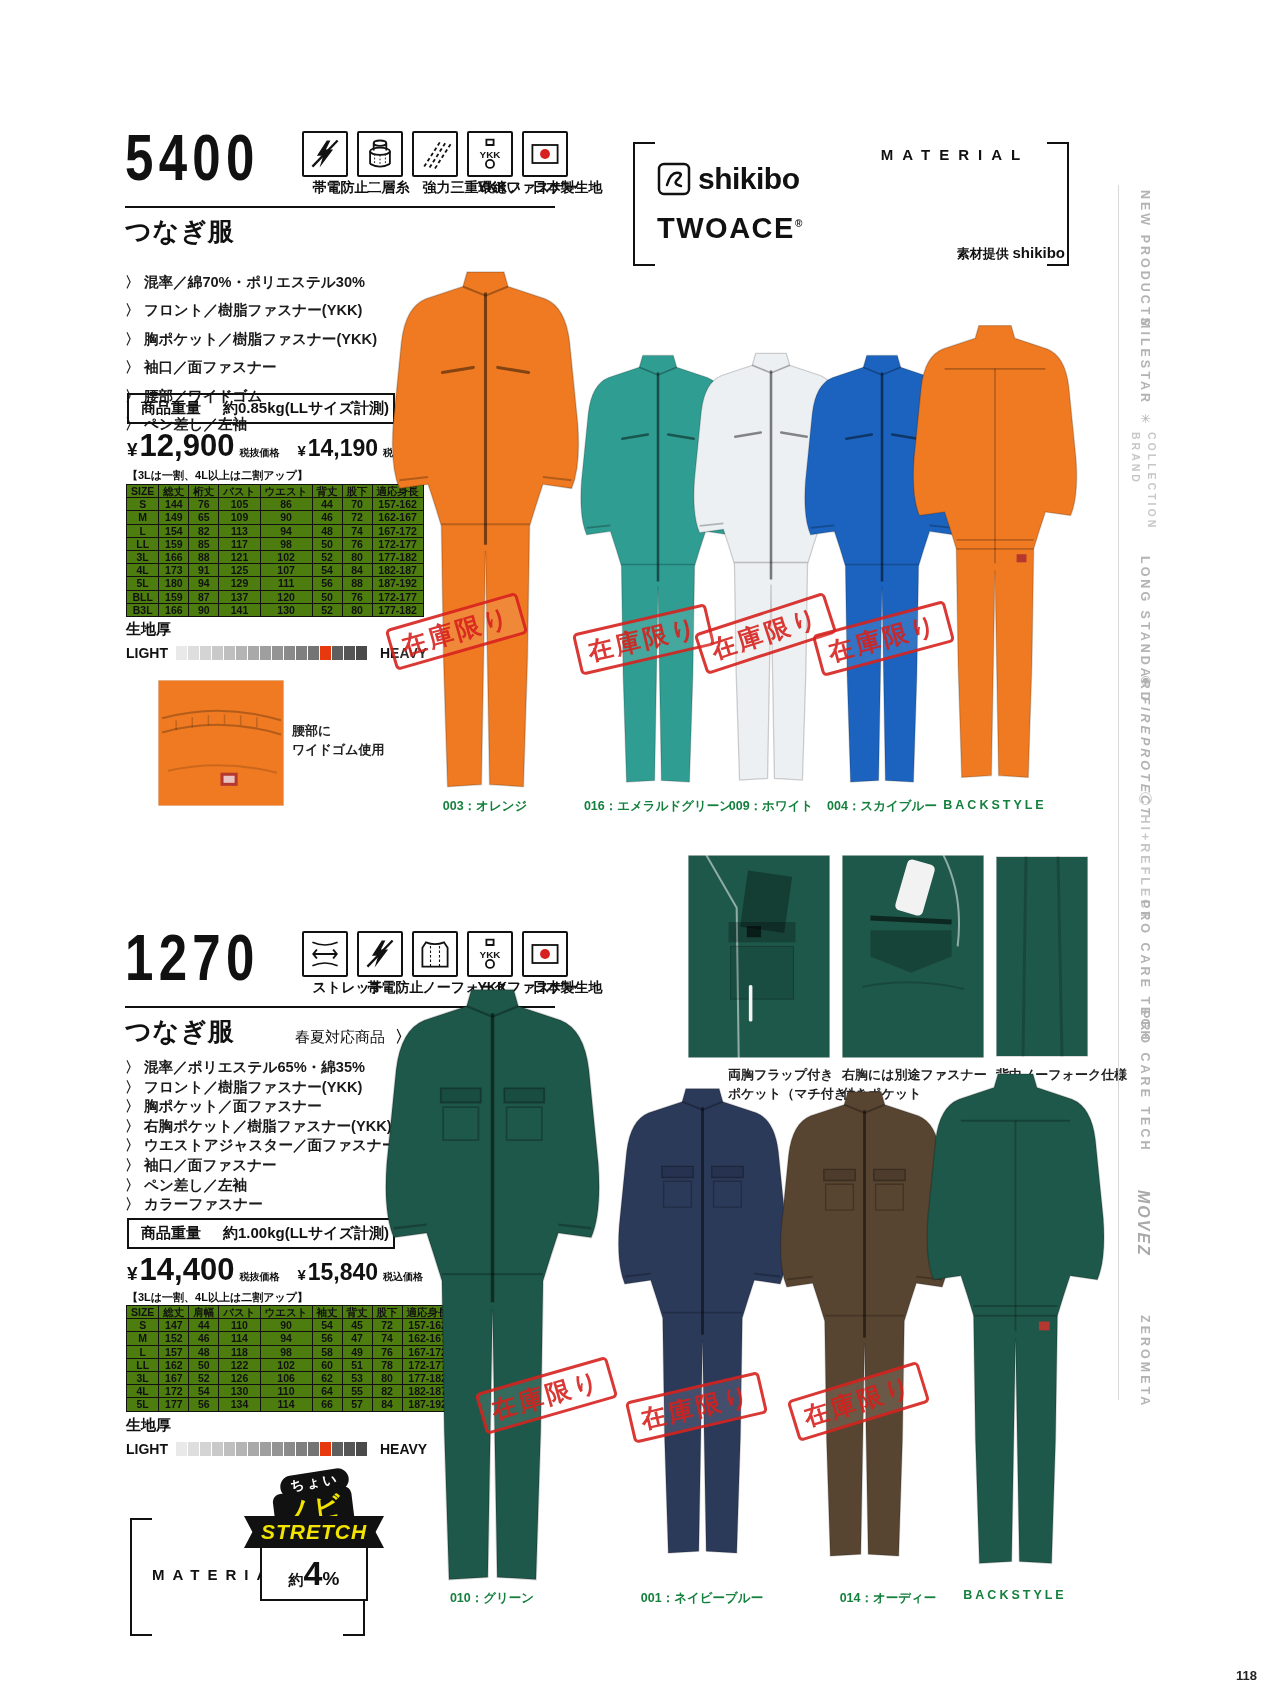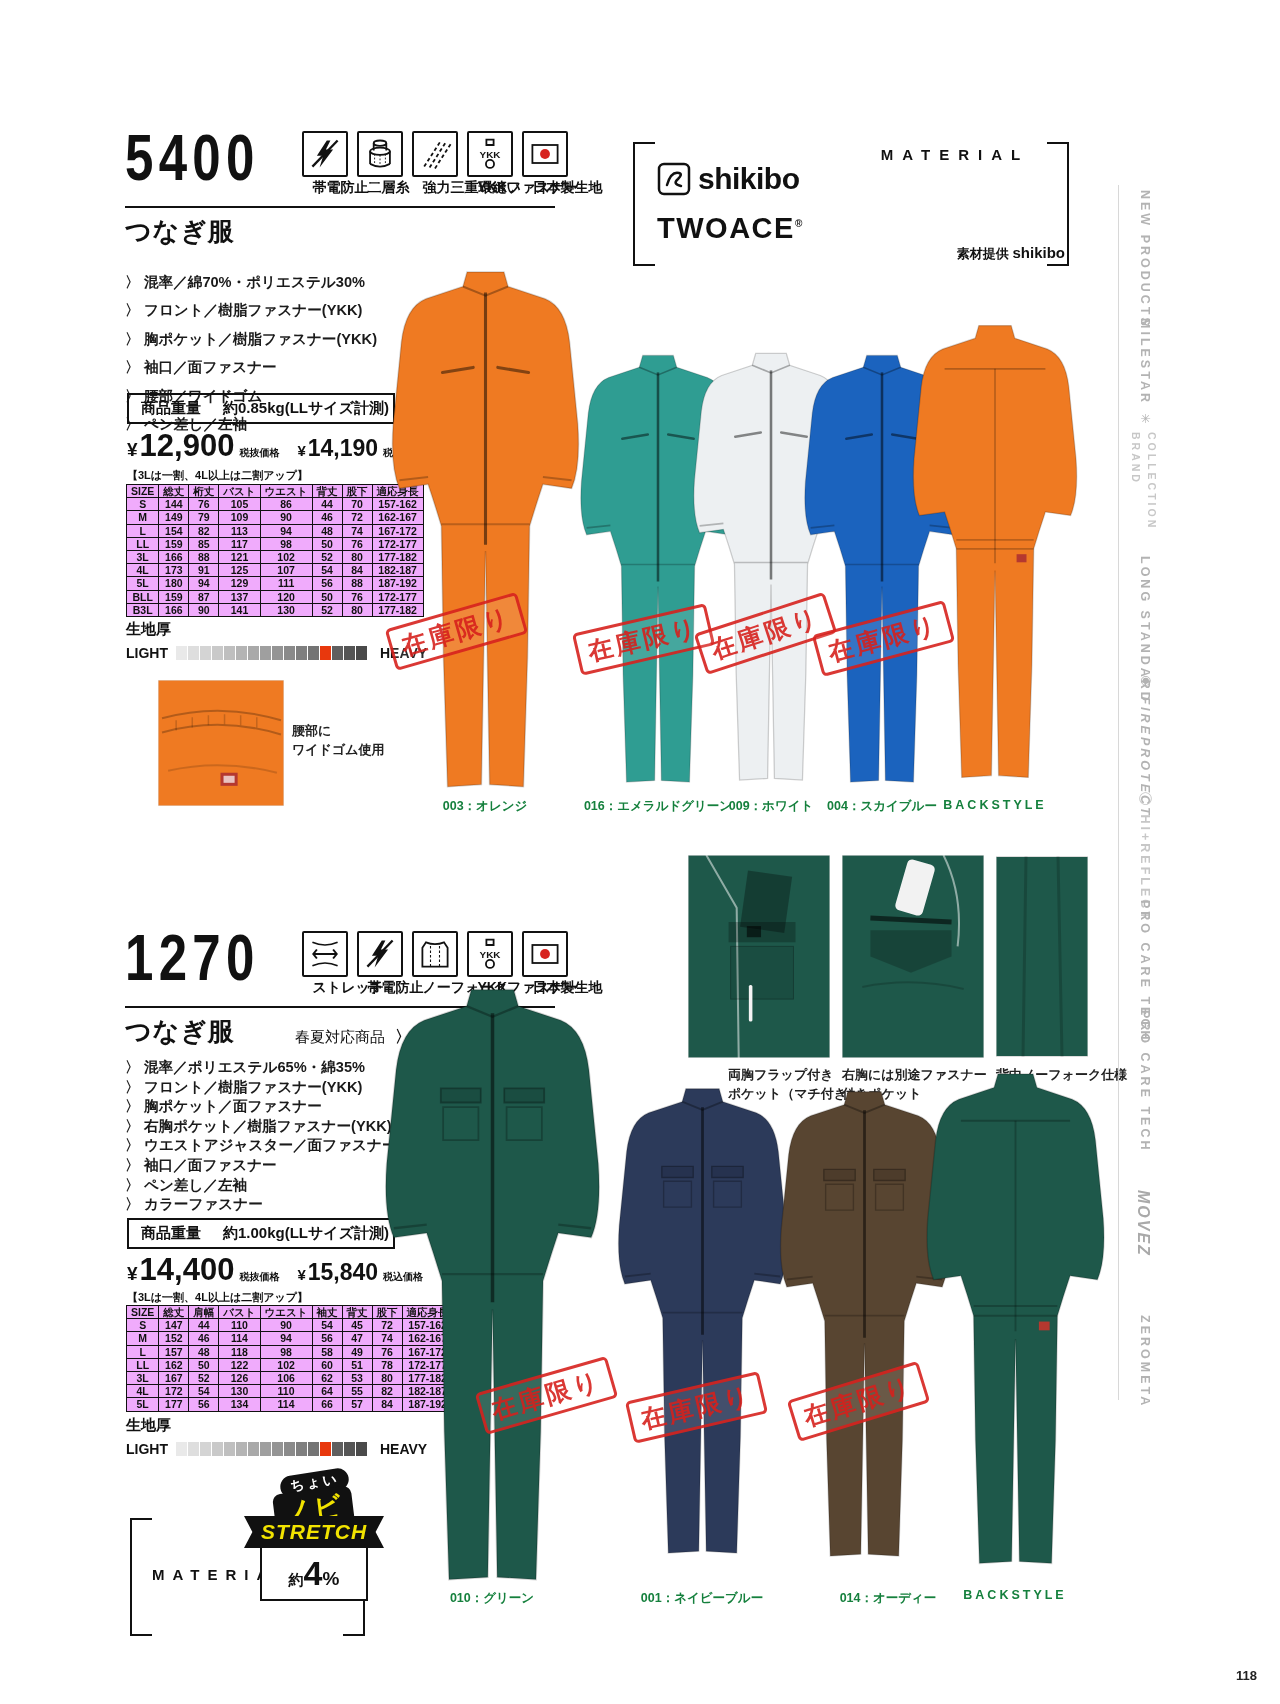--- a/index.html
+++ b/index.html
@@ -33,21 +33,21 @@
   .weight-box{display:flex;align-items:center;gap:22px;border:2.5px solid #111;padding:4px 12px;font-size:15px;font-weight:800;width:268px;box-sizing:border-box;white-space:nowrap;}
 
   .price-row{display:flex;align-items:baseline;white-space:nowrap;}
   .p-yen{font-size:19px;font-weight:800;margin-right:2px;}
   .p-big{font-size:31px;font-weight:800;}
   .p-lab{font-size:10px;font-weight:700;margin:0 18px 0 5px;}
   .p-yen2{font-size:15px;font-weight:800;margin-right:2px;}
   .p-mid{font-size:23px;font-weight:800;}
   .note{font-size:11px;font-weight:700;}
 
-  table.sizes{border-collapse:collapse;font-size:10.5px;font-weight:700;color:#111;background:#f0abfc;}
+  table.sizes{border-collapse:collapse;font-size:10.5px;font-weight:700;color:#111;background:#4d7c0f;}
   table.sizes th,table.sizes td{border:1px solid #111;padding:0 4px;text-align:center;line-height:12.2px;height:12px;white-space:nowrap;}
 
   .fabric-label{font-size:15px;font-weight:800;}
   .gauge{display:flex;align-items:center;}
   .gauge-seg{width:11px;height:14px;display:inline-block;margin-right:1px;}
   .g-lab{font-size:14px;font-weight:800;}
   .g-lab.left{margin-right:8px;} .g-lab.right{margin-left:12px;}
 
   
   .mat-frame{position:absolute;}
@@ -254,21 +254,21 @@
             <td>76</td>
             <td>105</td>
             <td>86</td>
             <td>44</td>
             <td>70</td>
             <td>157-162</td>
           </tr>
           <tr>
             <td>M</td>
             <td>149</td>
-            <td>79</td>
+            <td>65</td>
             <td>109</td>
             <td>90</td>
             <td>46</td>
             <td>72</td>
             <td>162-167</td>
           </tr>
           <tr>
             <td>L</td>
             <td>154</td>
             <td>82</td>

